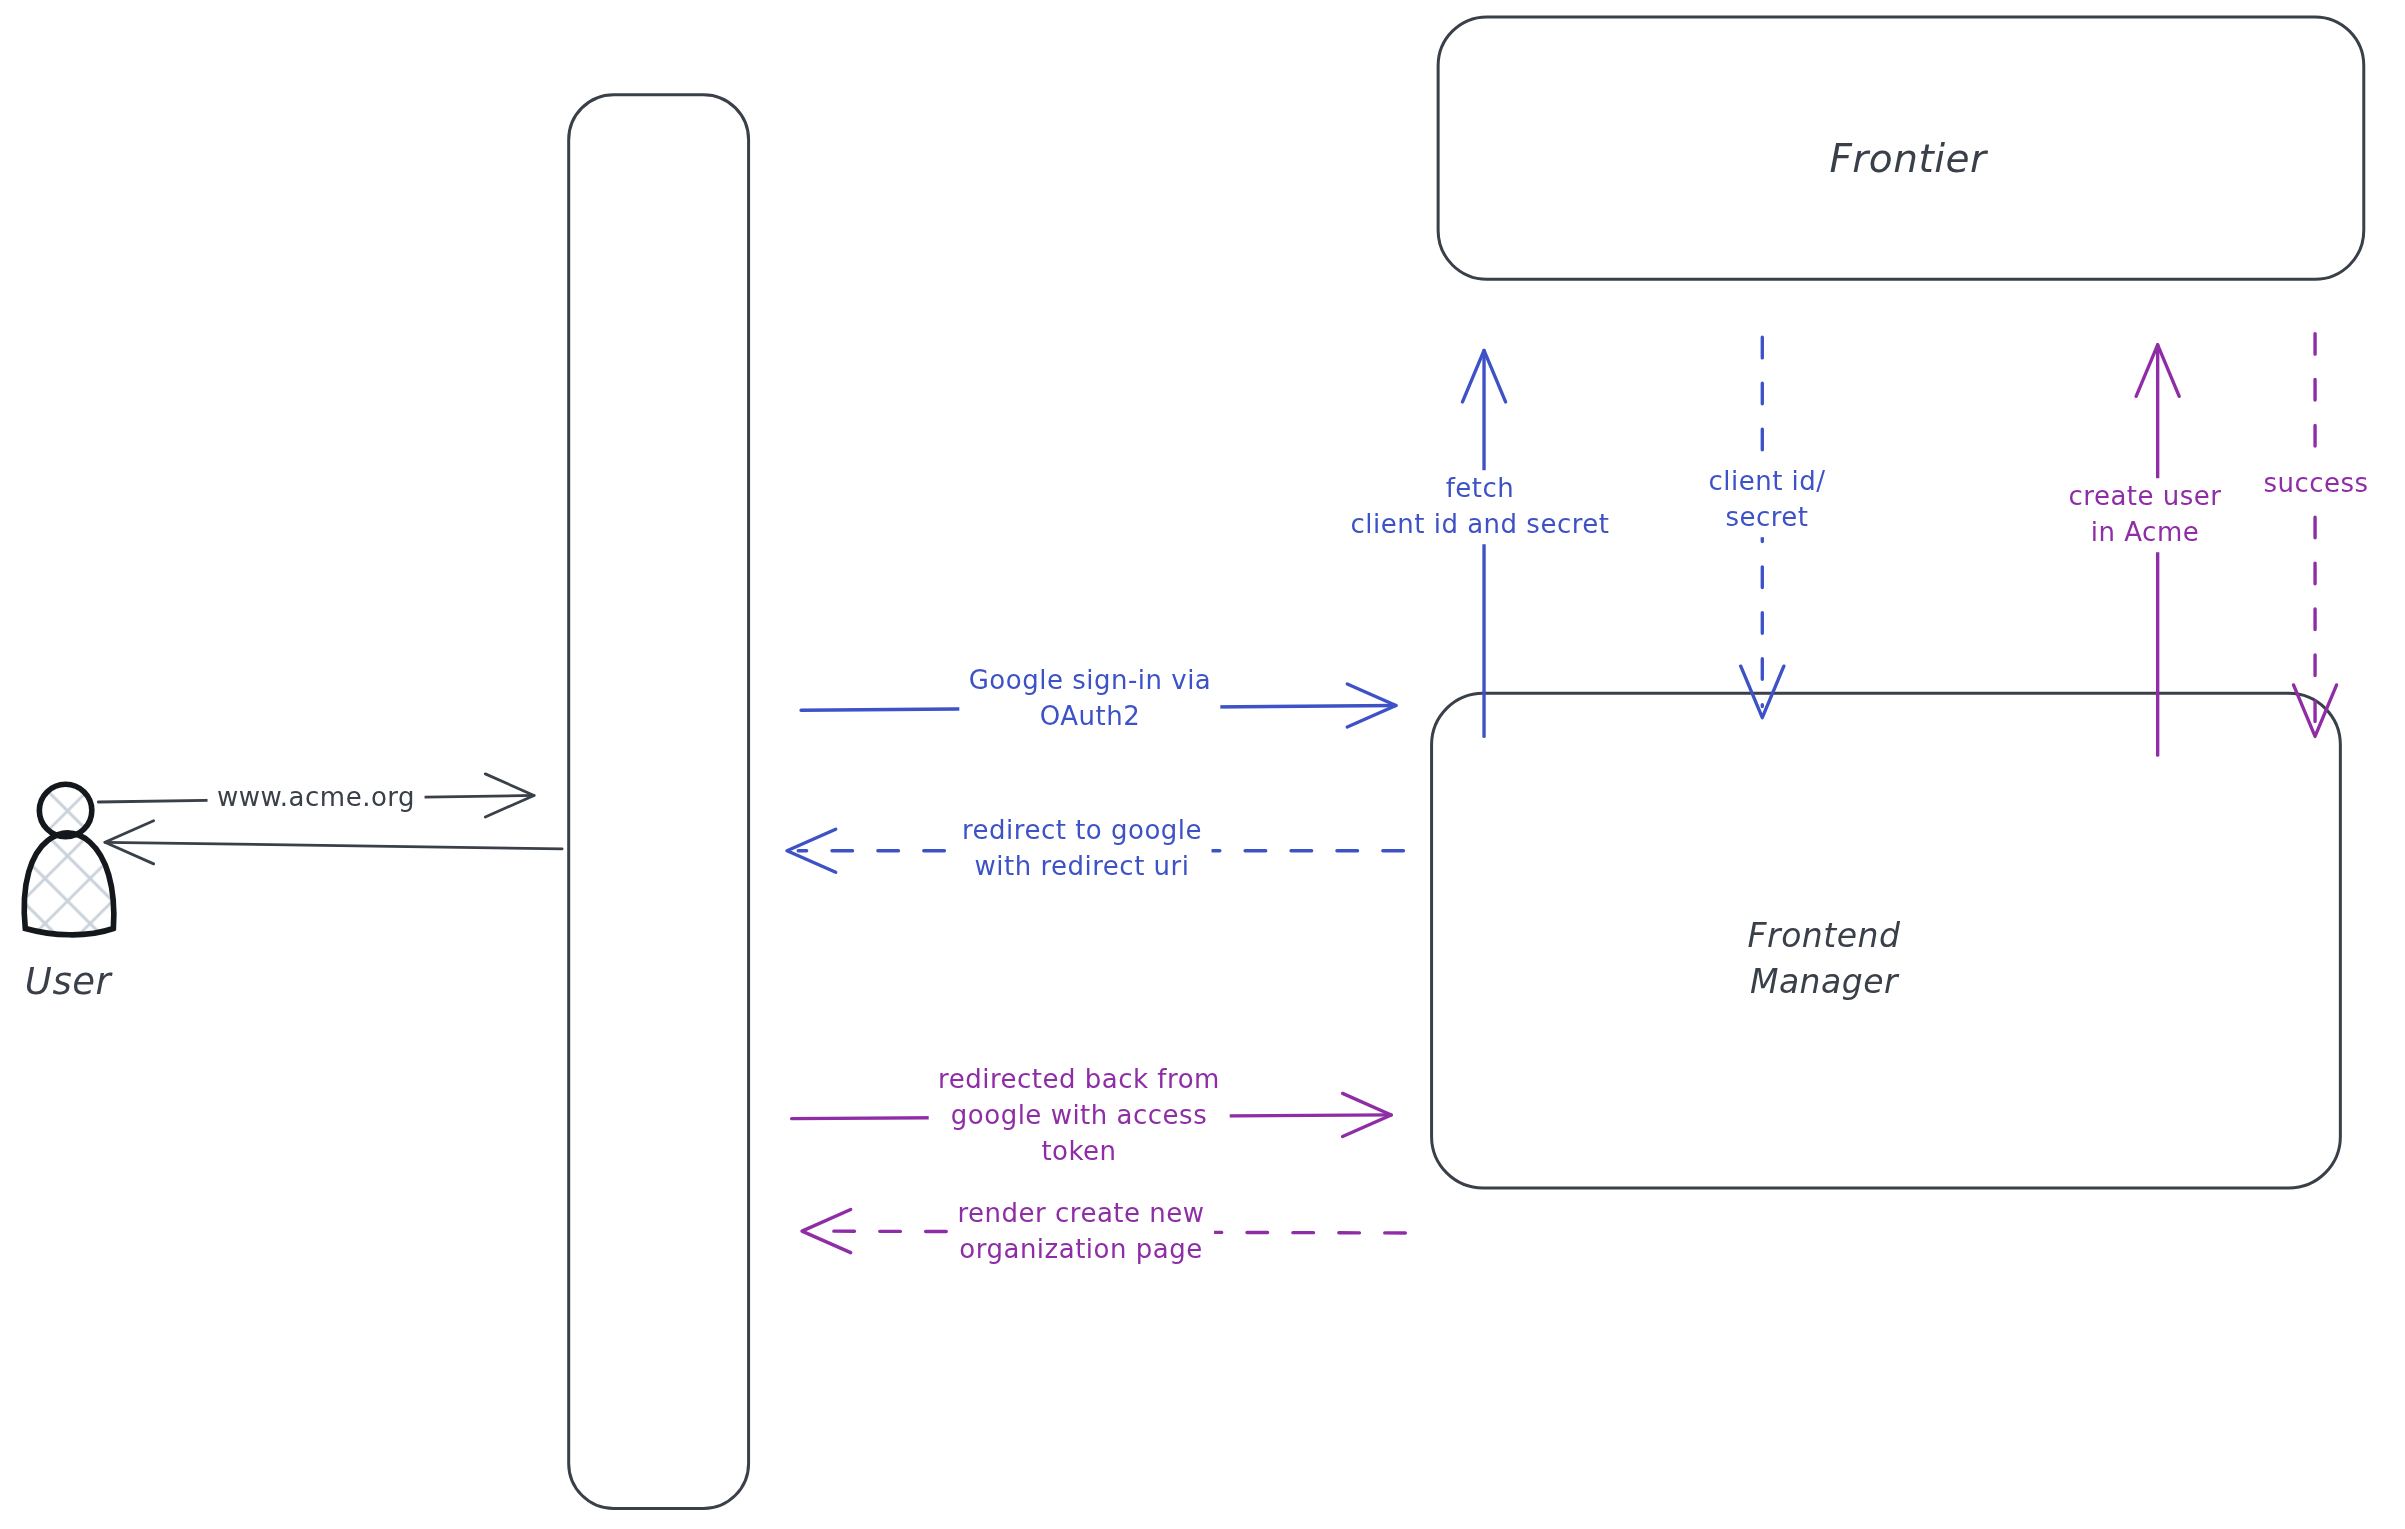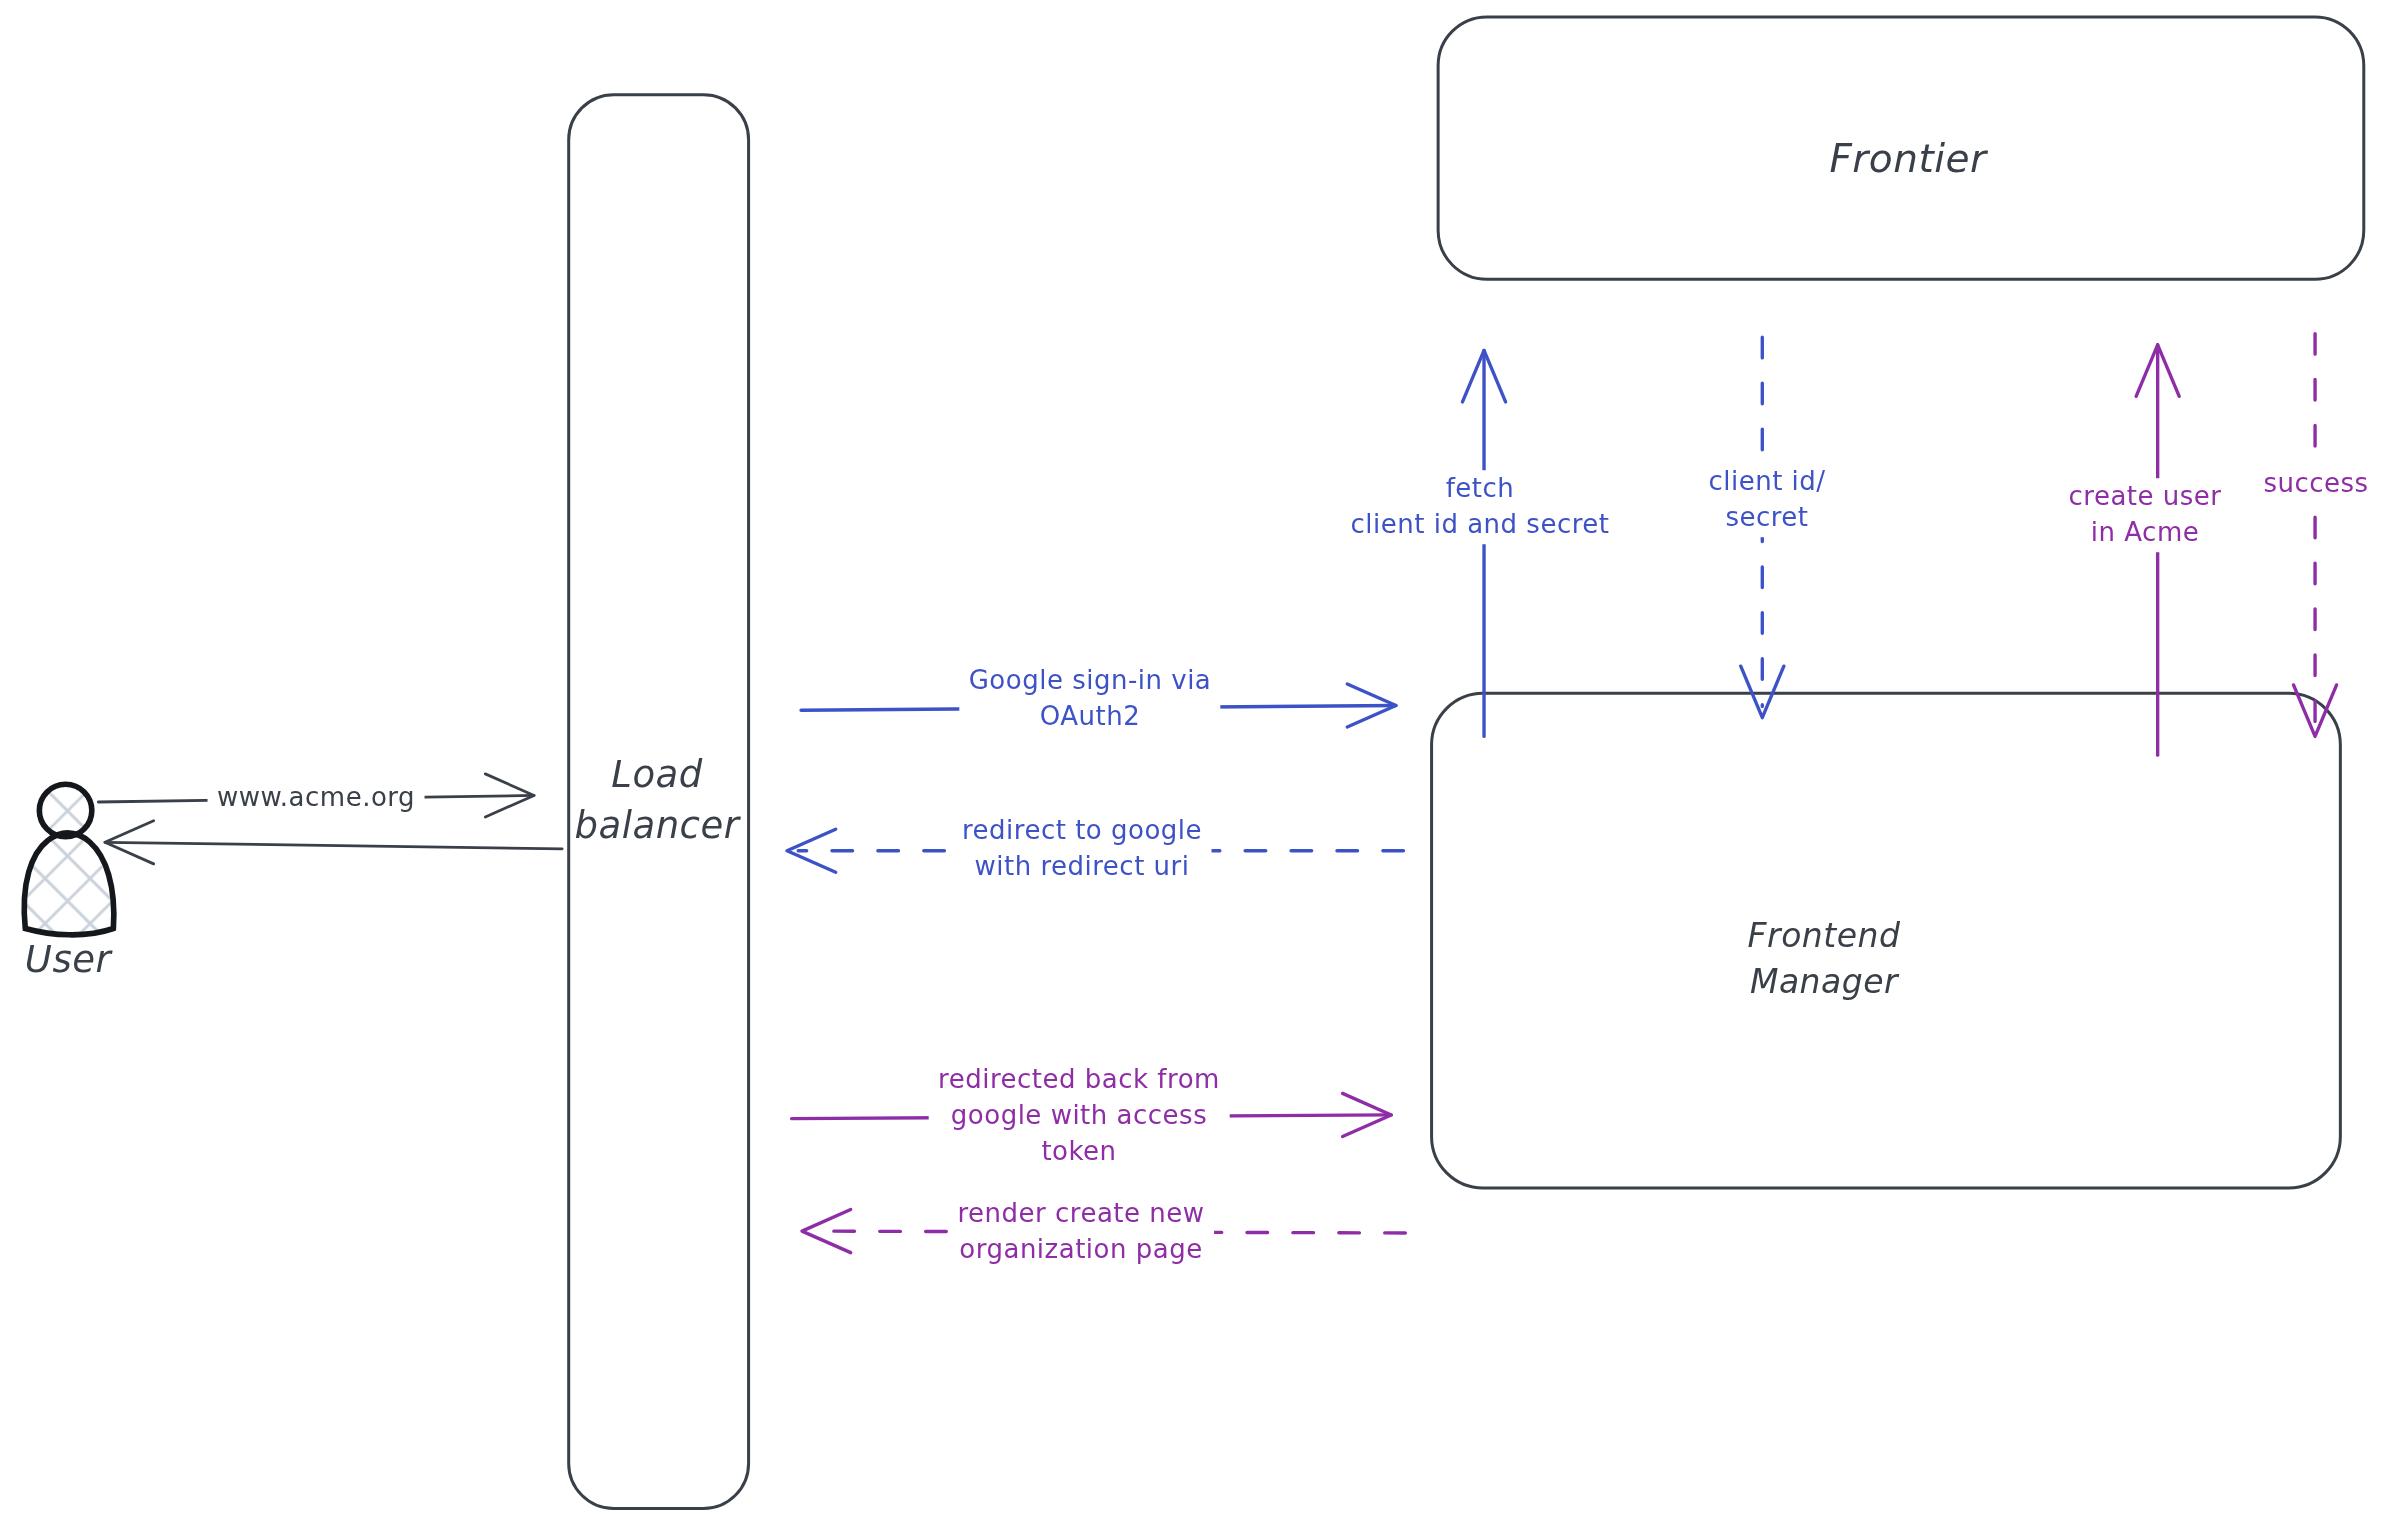--- a/index.html
+++ b/index.html
@@ -93,23 +93,21 @@
         <path d="M2303 806 L2303 368"></path>
         <path d="M2280 423 L2303 368 L2326 423"></path>
       </g>
       <g stroke="var(--purple)">
         <path d="M2471 356 L2471 774" stroke-dasharray="22 27"></path>
         <path d="M2448 731 L2471 786 L2494 731"></path>
       </g>
     </g>
   </svg>
 
-  <div class="lbl node-lbl" style="left:68px;top:960px;">User</div>
-  <div class="lbl node-lbl" style="left:657px;top:800px;">Load
-balancer</div>
+  <div class="lbl node-lbl" style="left:68px;top:982px;">User</div>
   <div class="lbl node-lbl" style="left:1908px;top:159px;font-size:39px;">Frontier</div>
   <div class="lbl node-lbl" style="left:1824px;top:959px;font-size:33px;">Frontend
 Manager</div>
 
   <div class="lbl bg ink" style="left:316px;top:798px;">www.acme.org</div>
   <div class="lbl bg blue" style="left:1090px;top:699px;">Google sign-in via
 OAuth2</div>
   <div class="lbl bg blue" style="left:1082px;top:849px;">redirect to google
 with redirect uri</div>
   <div class="lbl bg purple" style="left:1081px;top:1232px;">render create new

